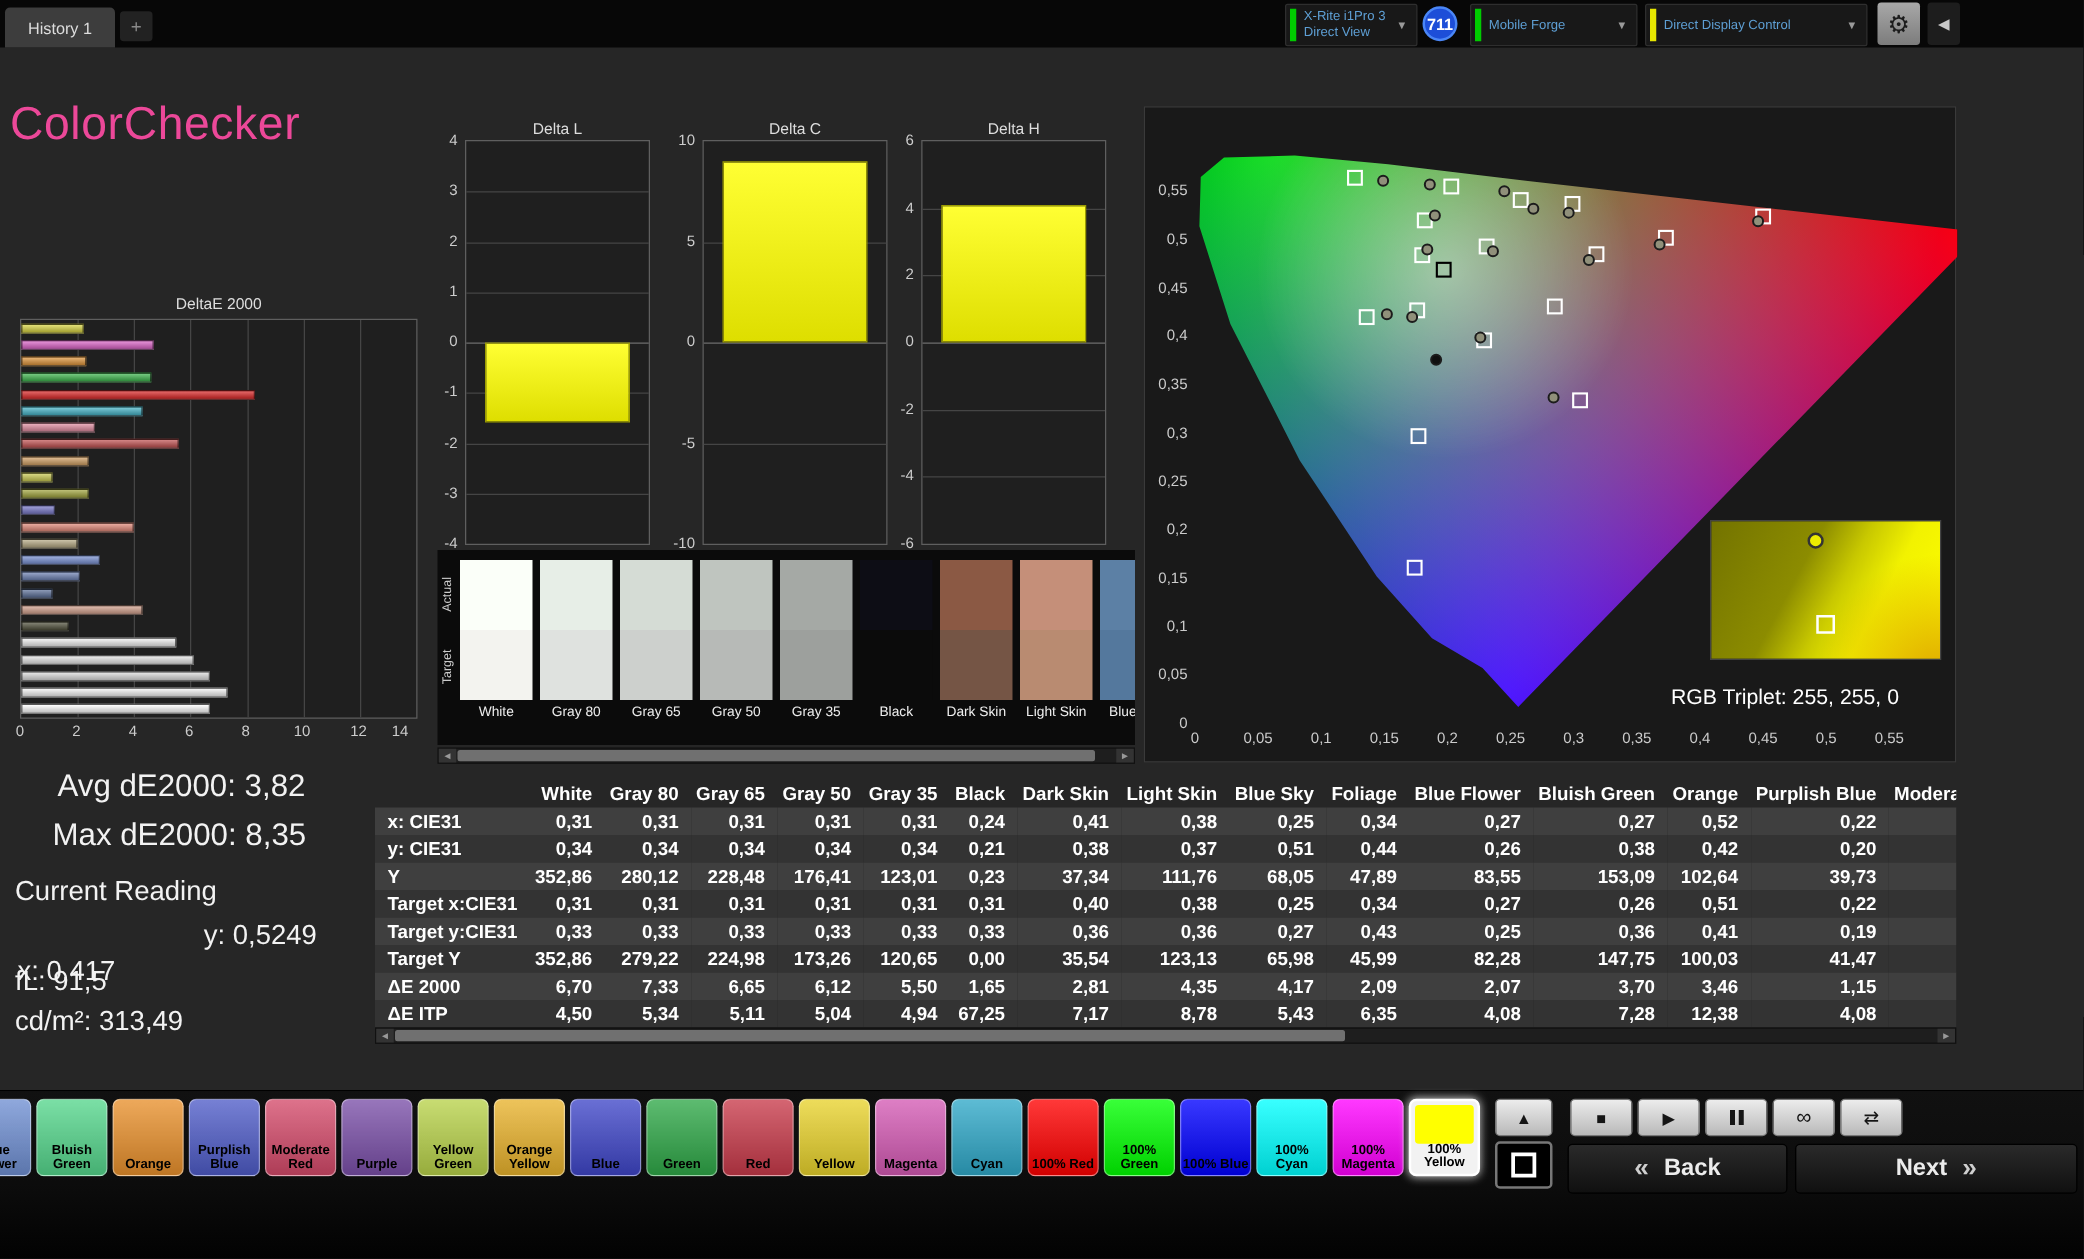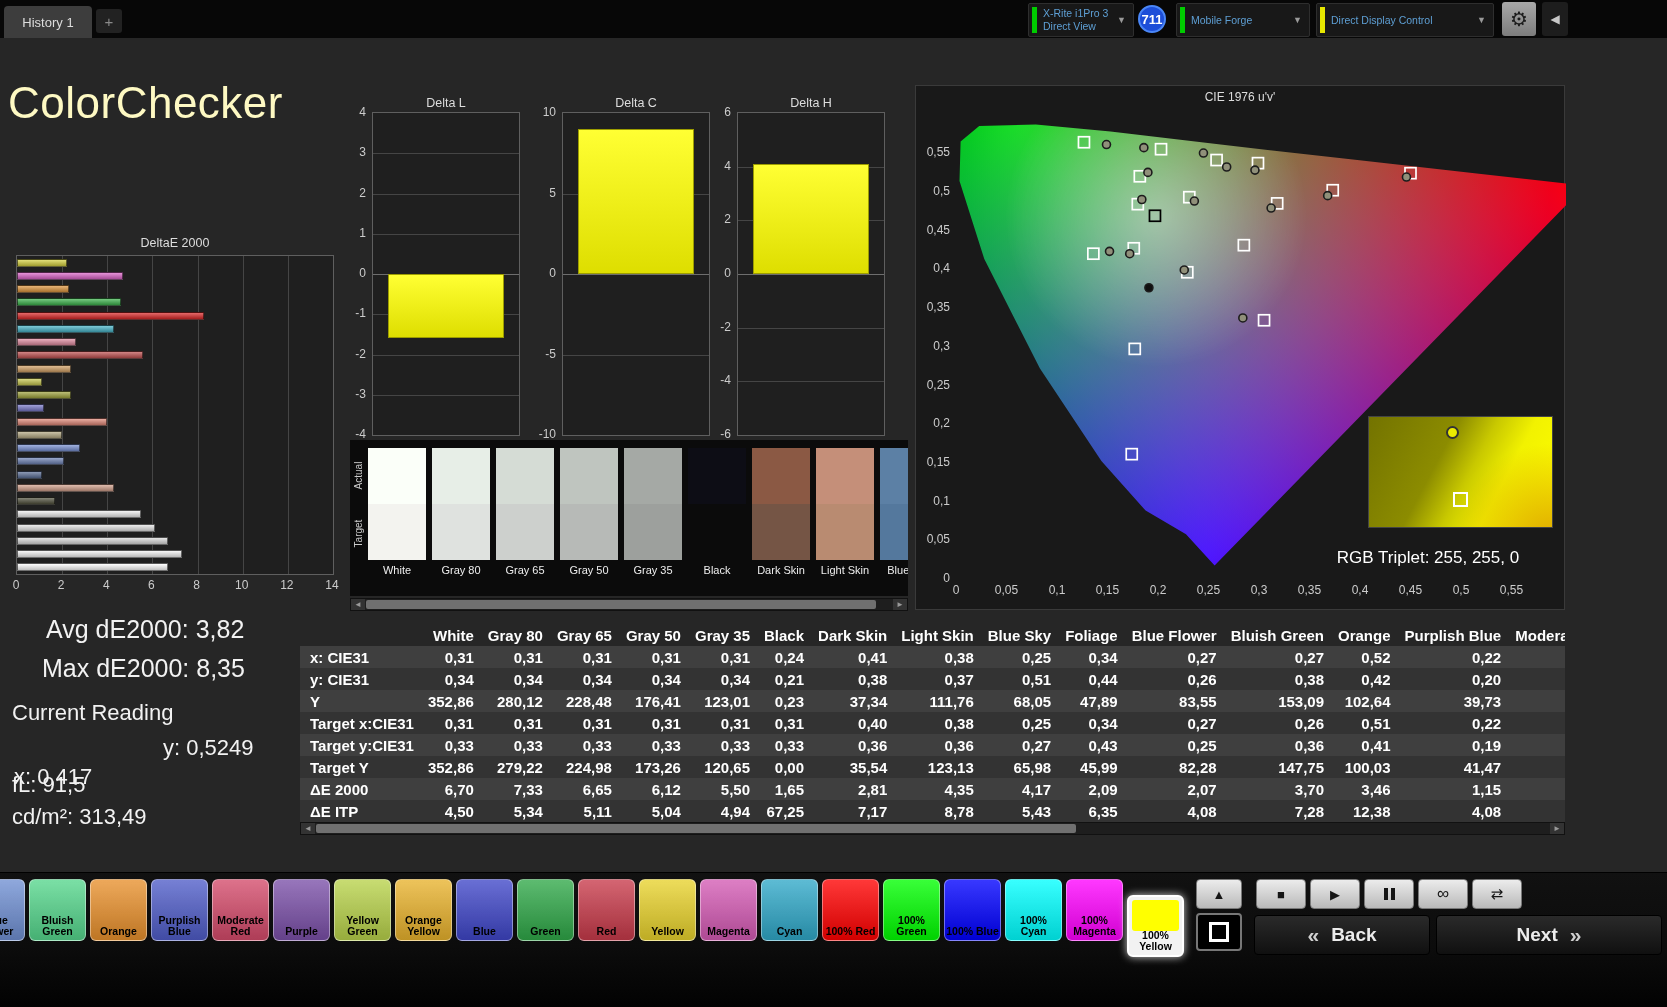--- a/index.html
+++ b/index.html
@@ -21,21 +21,21 @@
   .badge{position:absolute;top:5px;width:28px;height:28px;border-radius:50%;background:#1d4ed8;
        border:2px solid #4a86f6;color:#fff;font-size:13px;font-weight:bold;display:flex;
        align-items:center;justify-content:center;box-sizing:border-box;}
   .gearbtn{position:absolute;left:1502px;top:2px;width:34px;height:34px;border-radius:3px;
        background:linear-gradient(#a8a8a8,#7c7c7c);color:#1c1c1c;font-size:20px;display:flex;
        align-items:center;justify-content:center;}
   .collapsebtn{position:absolute;left:1542px;top:2px;width:26px;height:34px;background:#1d1d1d;
        color:#c8c8c8;font-size:12px;display:flex;align-items:center;justify-content:center;border-radius:3px;}
 
   
-  .pagetitle{position:absolute;left:8px;top:78px;font-size:44px;color:#fef9c3;font-weight:400;letter-spacing:0.5px;}
+  .pagetitle{position:absolute;left:8px;top:78px;font-size:37px;color:#ec4899;font-weight:400;letter-spacing:0.5px;}
   .stat{position:absolute;color:#f2f2f2;white-space:nowrap;}
   .stat.big{font-size:25px;}
   .stat.mid{font-size:22px;}
 
   
   .de-wrap{position:absolute;left:14px;top:236px;width:322px;height:360px;}
   .de-title{position:absolute;top:0;width:100%;text-align:center;font-size:12.5px;color:#ddd;}
   .de-plot{position:absolute;left:2px;top:19px;width:316px;height:318px;background:#1f1f1f;border:1px solid #5f5f5f;}
   .vgrid{position:absolute;top:0;bottom:0;width:1px;background:#454545;}
   .debar{position:absolute;left:0;height:8px;background-image:linear-gradient(rgba(255,255,255,.3),rgba(0,0,0,.25));
@@ -87,21 +87,21 @@
   #cc-table{border-collapse:collapse;font-size:15px;font-weight:bold;color:#fff;white-space:nowrap;table-layout:fixed;}
   #cc-table th,#cc-table td{padding:1px 10px 1px 4px;height:20px;text-align:right;overflow:visible;}
   #cc-table th:first-child,#cc-table td:first-child{text-align:left;padding-left:10px;}
   #cc-table tbody tr:nth-child(odd){background:#3f3f3f;}
   #cc-table tbody tr:nth-child(even){background:#333333;}
 
   
   .bottom{position:absolute;left:0;top:872px;width:1667px;height:135px;
        background:linear-gradient(#111 0%,#0c0c0c 55%,#020202 100%);border-top:1px solid #000;}
   .patch{position:absolute;top:6px;width:57px;height:62px;border-radius:6px;border:1px solid rgba(255,255,255,.4);box-sizing:border-box;}
-  .patch.sel{background:#f2f2f2;border:2px solid #fff;box-shadow:0 0 8px rgba(255,255,255,.8);margin-top:16px;}
+  .patch.sel{background:#f2f2f2;border:2px solid #fff;box-shadow:0 0 8px rgba(255,255,255,.8);}
   .chip{position:absolute;left:3px;right:3px;top:3px;height:31px;border-radius:3px;}
   .plabel{position:absolute;left:0;right:0;bottom:2px;text-align:center;font-size:10.5px;font-weight:bold;
        color:#000;line-height:1.12;word-wrap:break-word;}
   .tbtn{position:absolute;background:linear-gradient(#ececec,#b9b9b9);border:1px solid #787878;border-radius:4px;
        color:#151515;display:flex;align-items:center;justify-content:center;font-size:13px;box-sizing:border-box;}
   .pause-icon{display:inline-flex;gap:3px;}
   .pause-icon i{width:4px;height:12px;background:#151515;display:block;}
   .patchwin{position:absolute;left:1196px;top:40px;width:46px;height:38px;background:#000;border:2px solid #777;
        border-radius:4px;display:flex;align-items:center;justify-content:center;box-sizing:border-box;}
   .patchwin .sq{width:14px;height:14px;border:3px solid #fff;}
@@ -187,21 +187,21 @@
         <div class="debar" style="top: 307.375px; width: 151.229px; background-color: rgb(255, 255, 255);"></div>
       </div>
     <div class="de-ticks" id="de-ticks">
         <div class="detick" style="left: -10px;">0</div>
         <div class="detick" style="left: 35.1429px;">2</div>
         <div class="detick" style="left: 80.2857px;">4</div>
         <div class="detick" style="left: 125.429px;">6</div>
         <div class="detick" style="left: 170.571px;">8</div>
         <div class="detick" style="left: 215.714px;">10</div>
         <div class="detick" style="left: 260.857px;">12</div>
-        <div class="detick" style="left: 306px; text-align: center;">14</div>
+        <div class="detick" style="left: 294px; text-align: center;">14</div>
       </div>
   </div>
 
   <div class="sc-wrap" id="dl" style="left:340px;">
     <div class="sc-title">Delta L</div>
     <div class="sc-gutter">
         <div class="sctick" style="top: -7px;">4</div>
         <div class="sctick" style="top: 33.25px;">3</div>
         <div class="sctick" style="top: 73.5px;">2</div>
         <div class="sctick" style="top: 113.75px;">1</div>
@@ -310,21 +310,20 @@
         </div>
       </div>
   </div>
   <div class="hscroll" style="left:350px;top:598px;width:558px;">
     <div class="sarrow left">◄</div>
     <div class="sarrow right">►</div>
     <div class="sthumb" style="left:15px;width:510px;"></div>
   </div>
 
   <div class="cie">
-    <div class="cie-title">CIE 1976 u'v'</div>
     <svg width="650" height="525" viewBox="0 0 650 525">
       <defs>
         <radialGradient id="gR" gradientUnits="userSpaceOnUse" cx="669" cy="100" r="620">
           <stop offset="0" stop-color="#ff0000"></stop>
             <stop offset="1" stop-color="#000000"></stop>
         </radialGradient>
         <radialGradient id="gG" gradientUnits="userSpaceOnUse" cx="100" cy="30" r="540">
           <stop offset="0" stop-color="#00e000"></stop>
             <stop offset="1" stop-color="#000000"></stop>
         </radialGradient>

